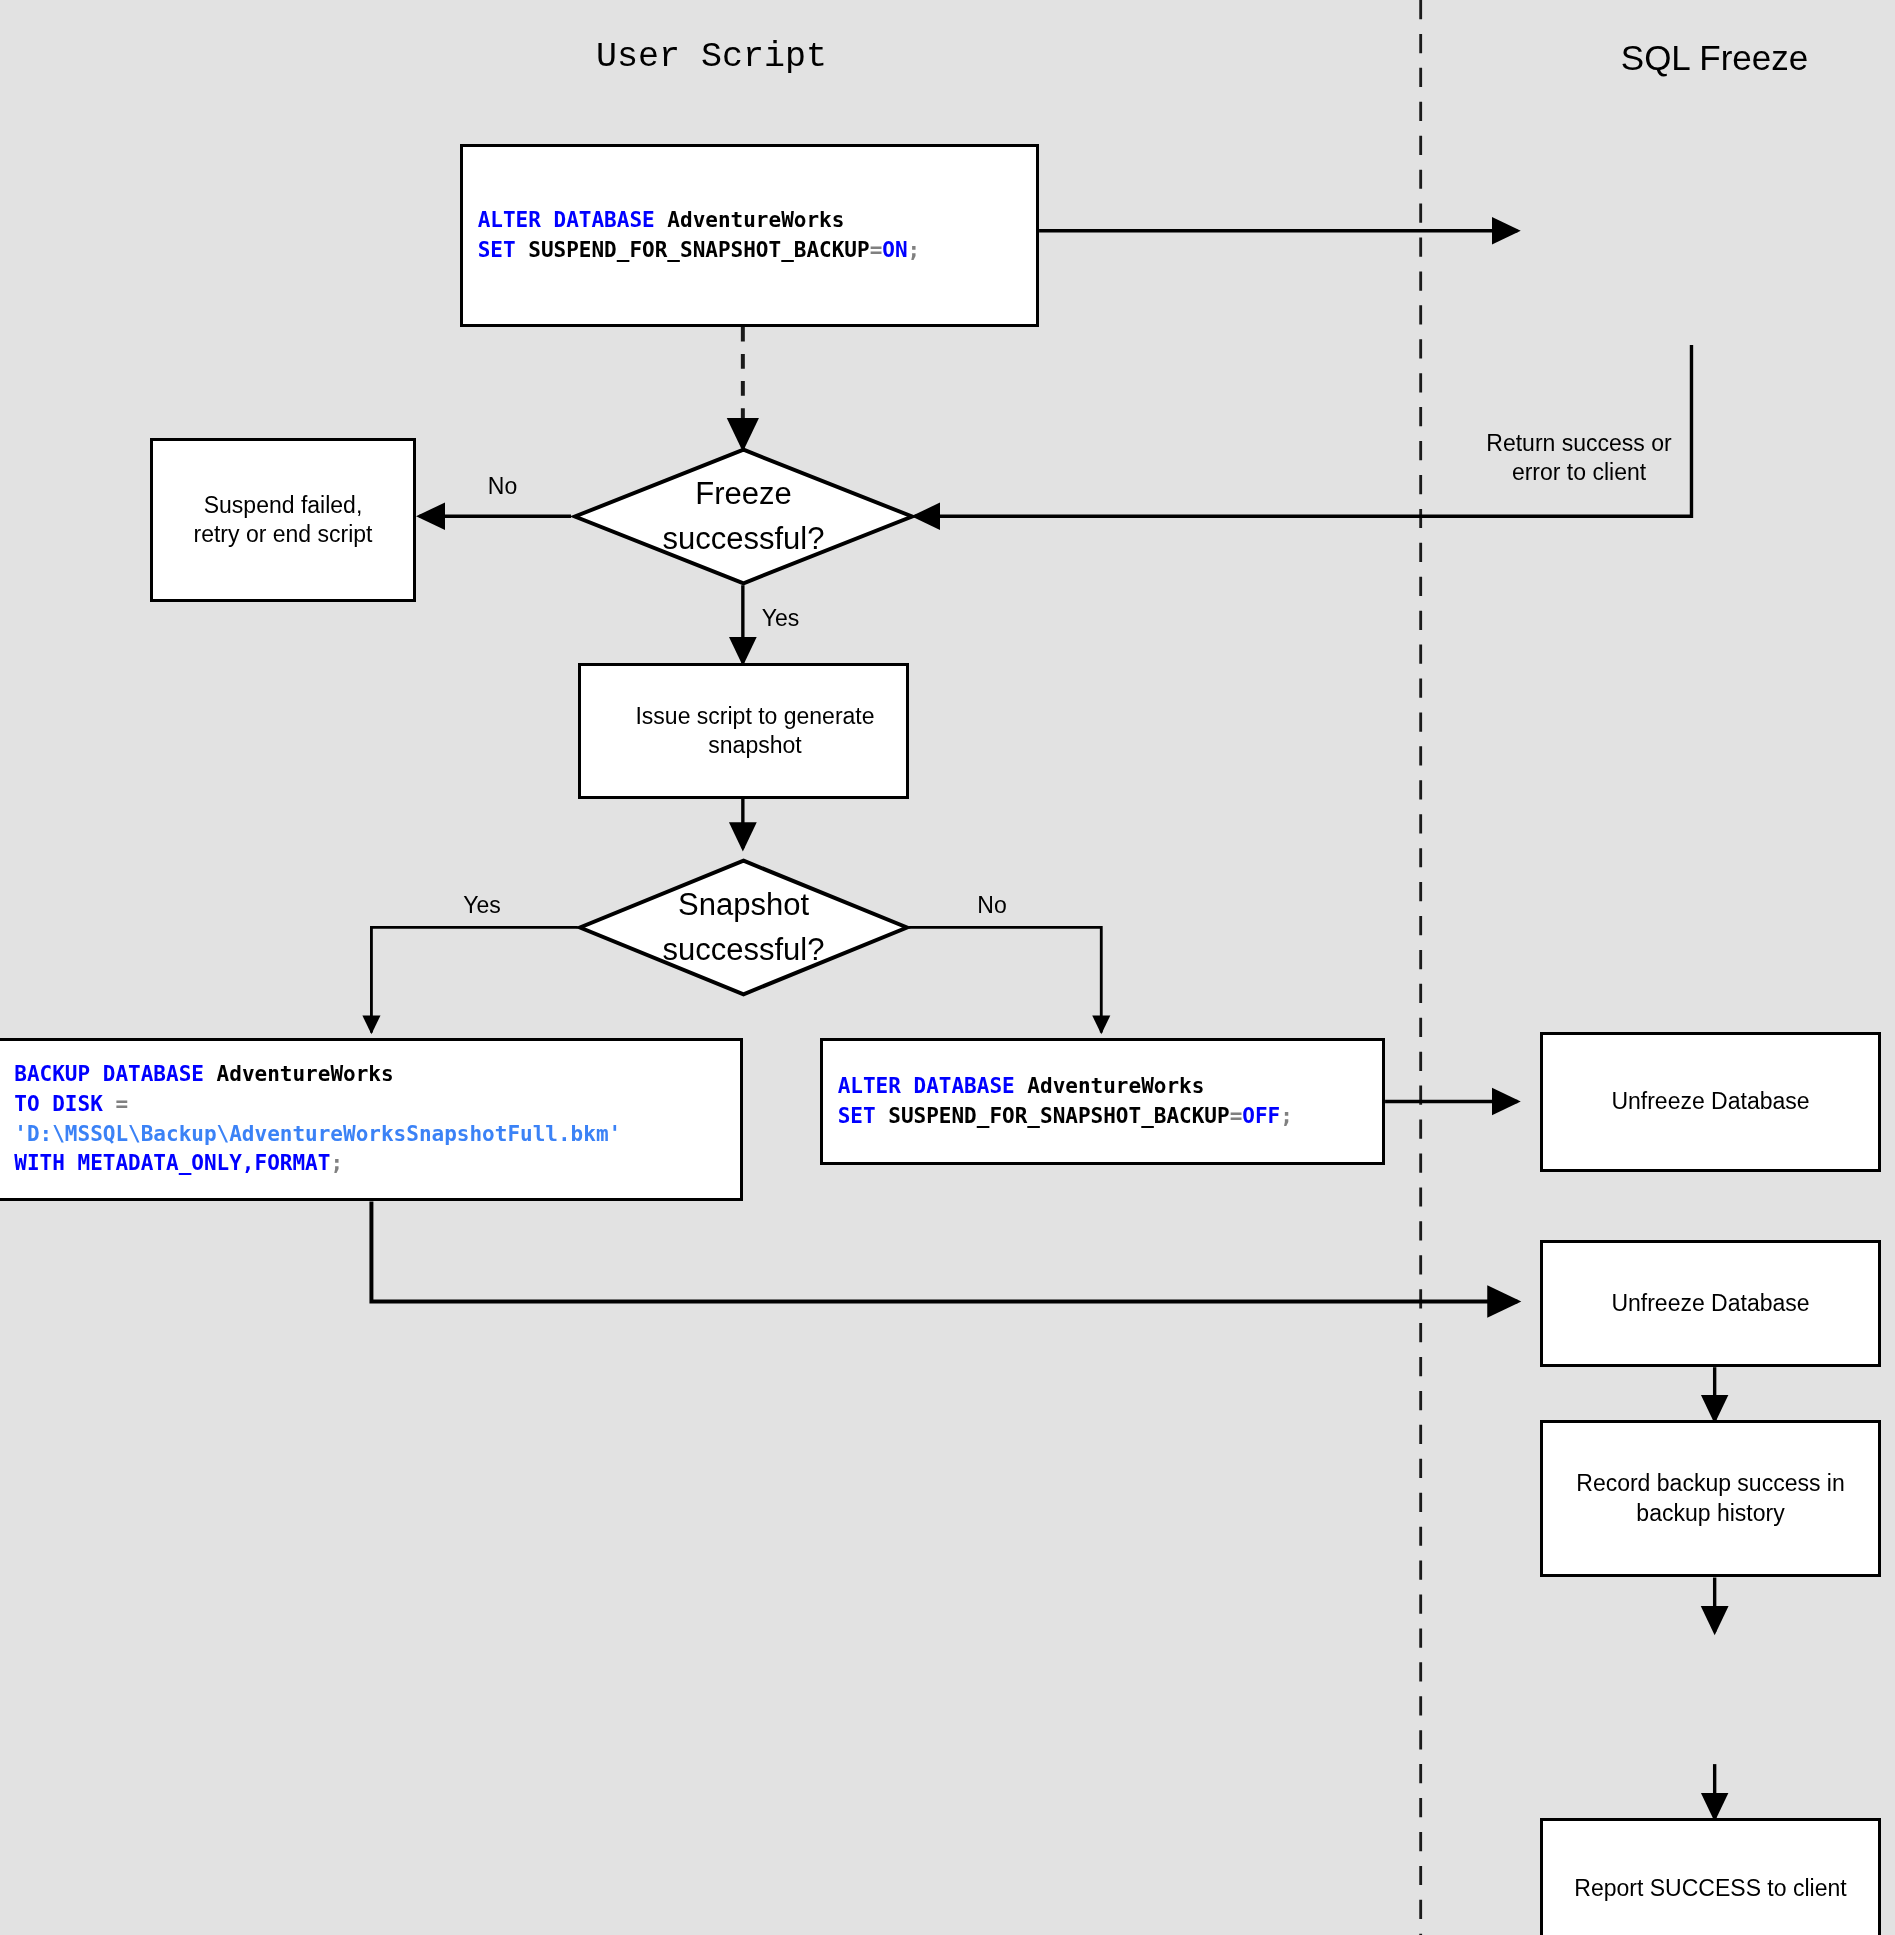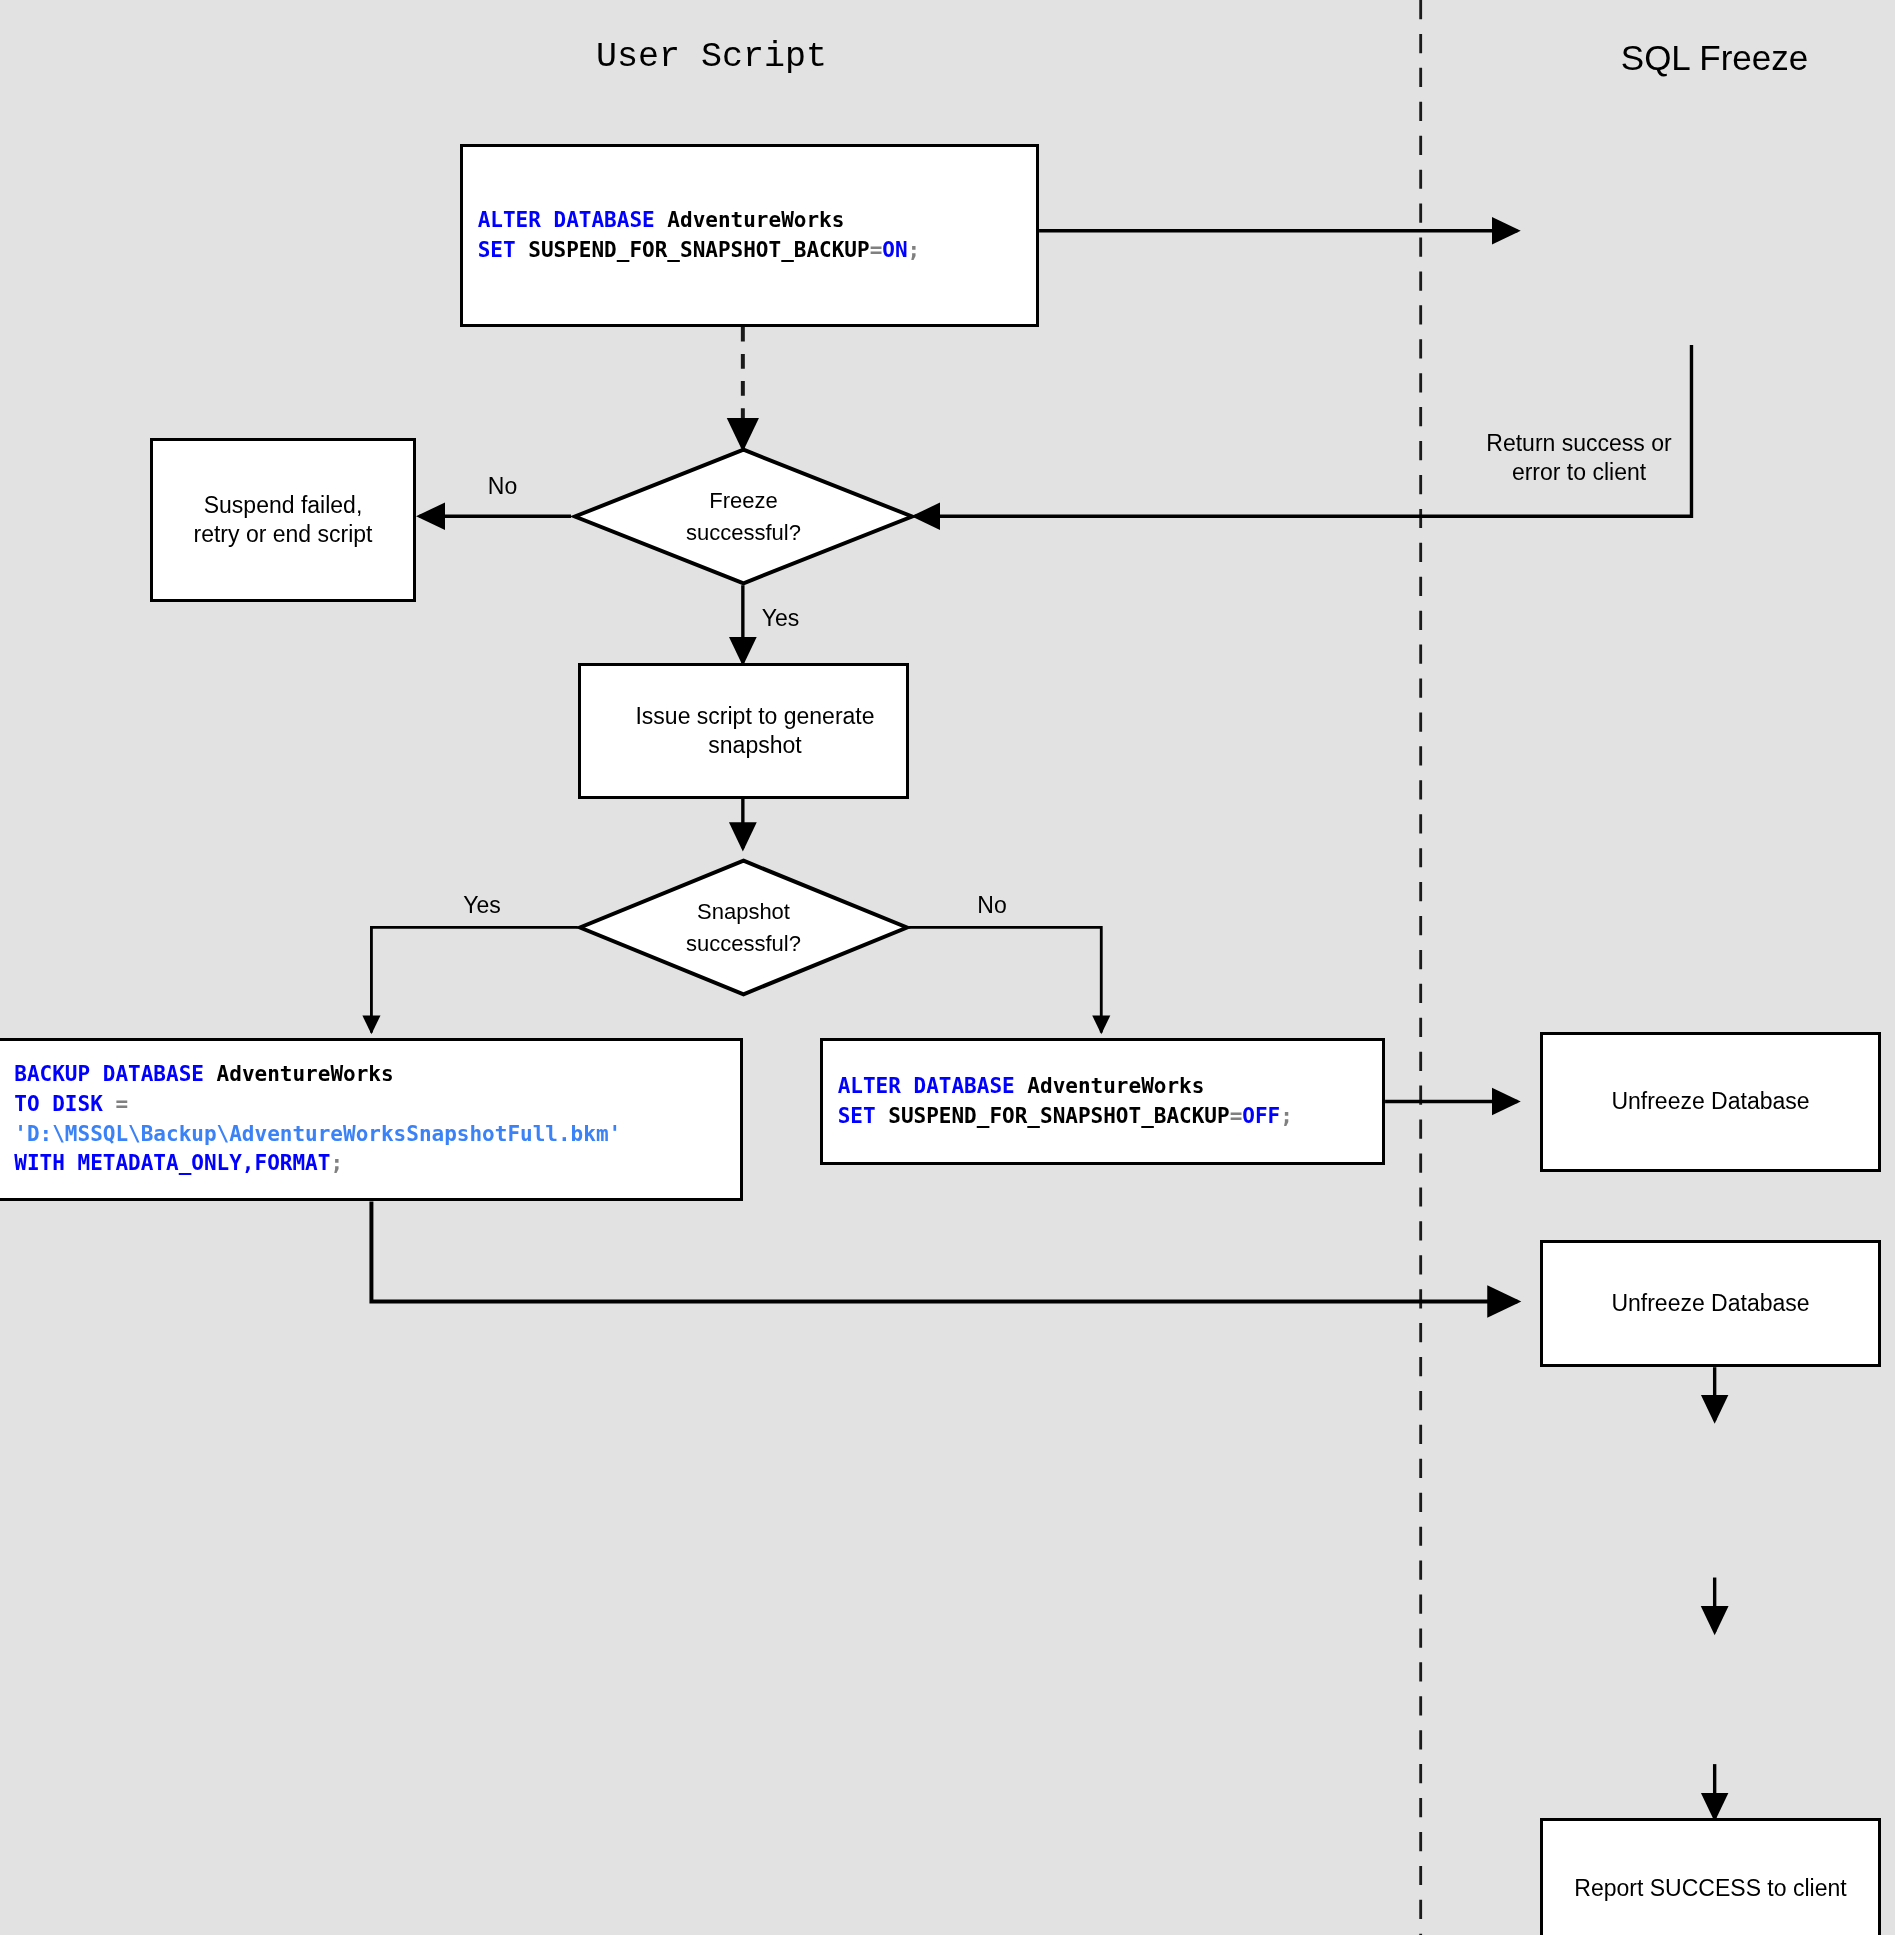--- a/index.html
+++ b/index.html
@@ -71,21 +71,21 @@
     overflow: visible;
   }
   .decision .dtxt {
     position: absolute;
     left: 0; top: 0;
     width: 100%; height: 100%;
     display: flex;
     align-items: center;
     justify-content: center;
     text-align: center;
-    font-size: 22px;
+    font-size: 31px;
     line-height: 1.45;
     color: #000;
     white-space: pre-line;
   }
   
   .elabel {
     position: absolute;
     font-size: 23px;
     line-height: 1.28;
     color: #000;
@@ -194,20 +194,24 @@
   </div>
 
   <div class="node" style="left:1540px; top:1032px; width:341px; height:140px;">
     <div class="txt">Unfreeze Database</div>
   </div>
 
   <div class="node" style="left:1540px; top:1240px; width:341px; height:127px;">
     <div class="txt">Unfreeze Database</div>
   </div>
 
+  <div class="node" style="left:1540px; top:1420px; width:341px; height:157px;">
+    <div class="txt">Record backup success in
+backup history</div>
+  </div>
 
 
   <div class="node" style="left:1540px; top:1818px; width:341px; height:141px;">
     <div class="txt">Report SUCCESS to client</div>
   </div>
 
   <div class="elabel" style="left:1466px; top:429px; width:226px;">Return success or
 error to client</div>
 
   <div class="elabel" style="left:474px; top:472px; width:57px;">No</div>

